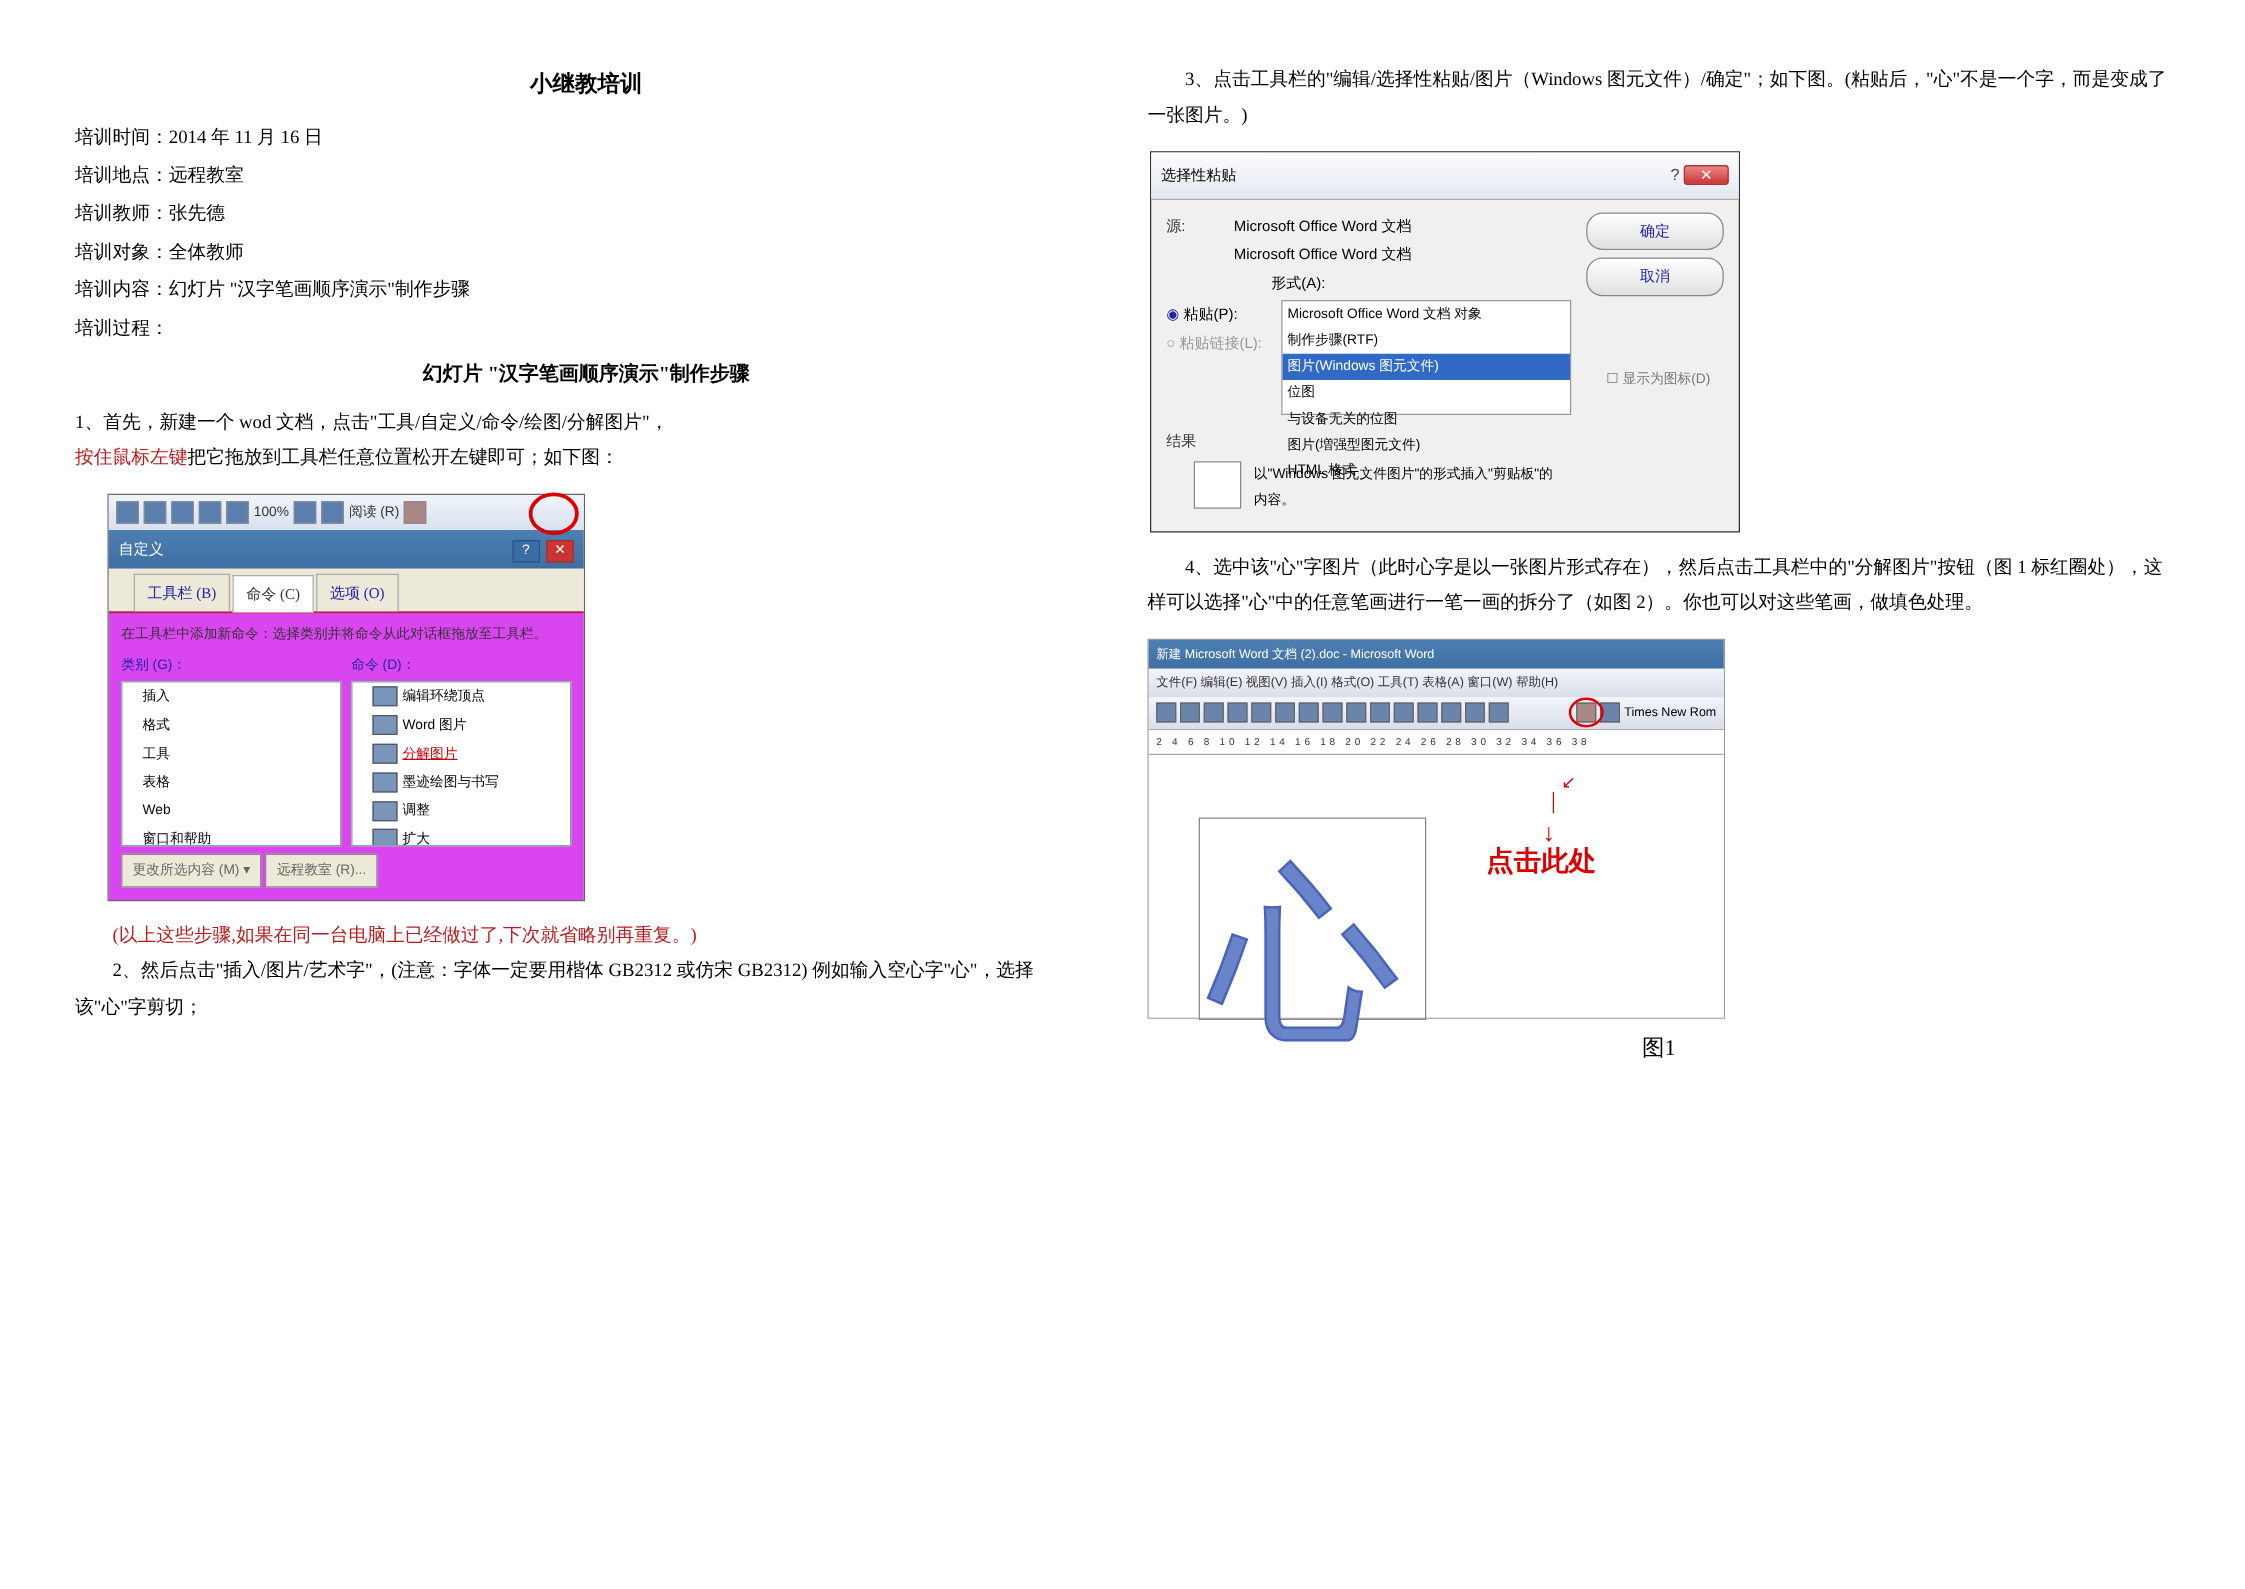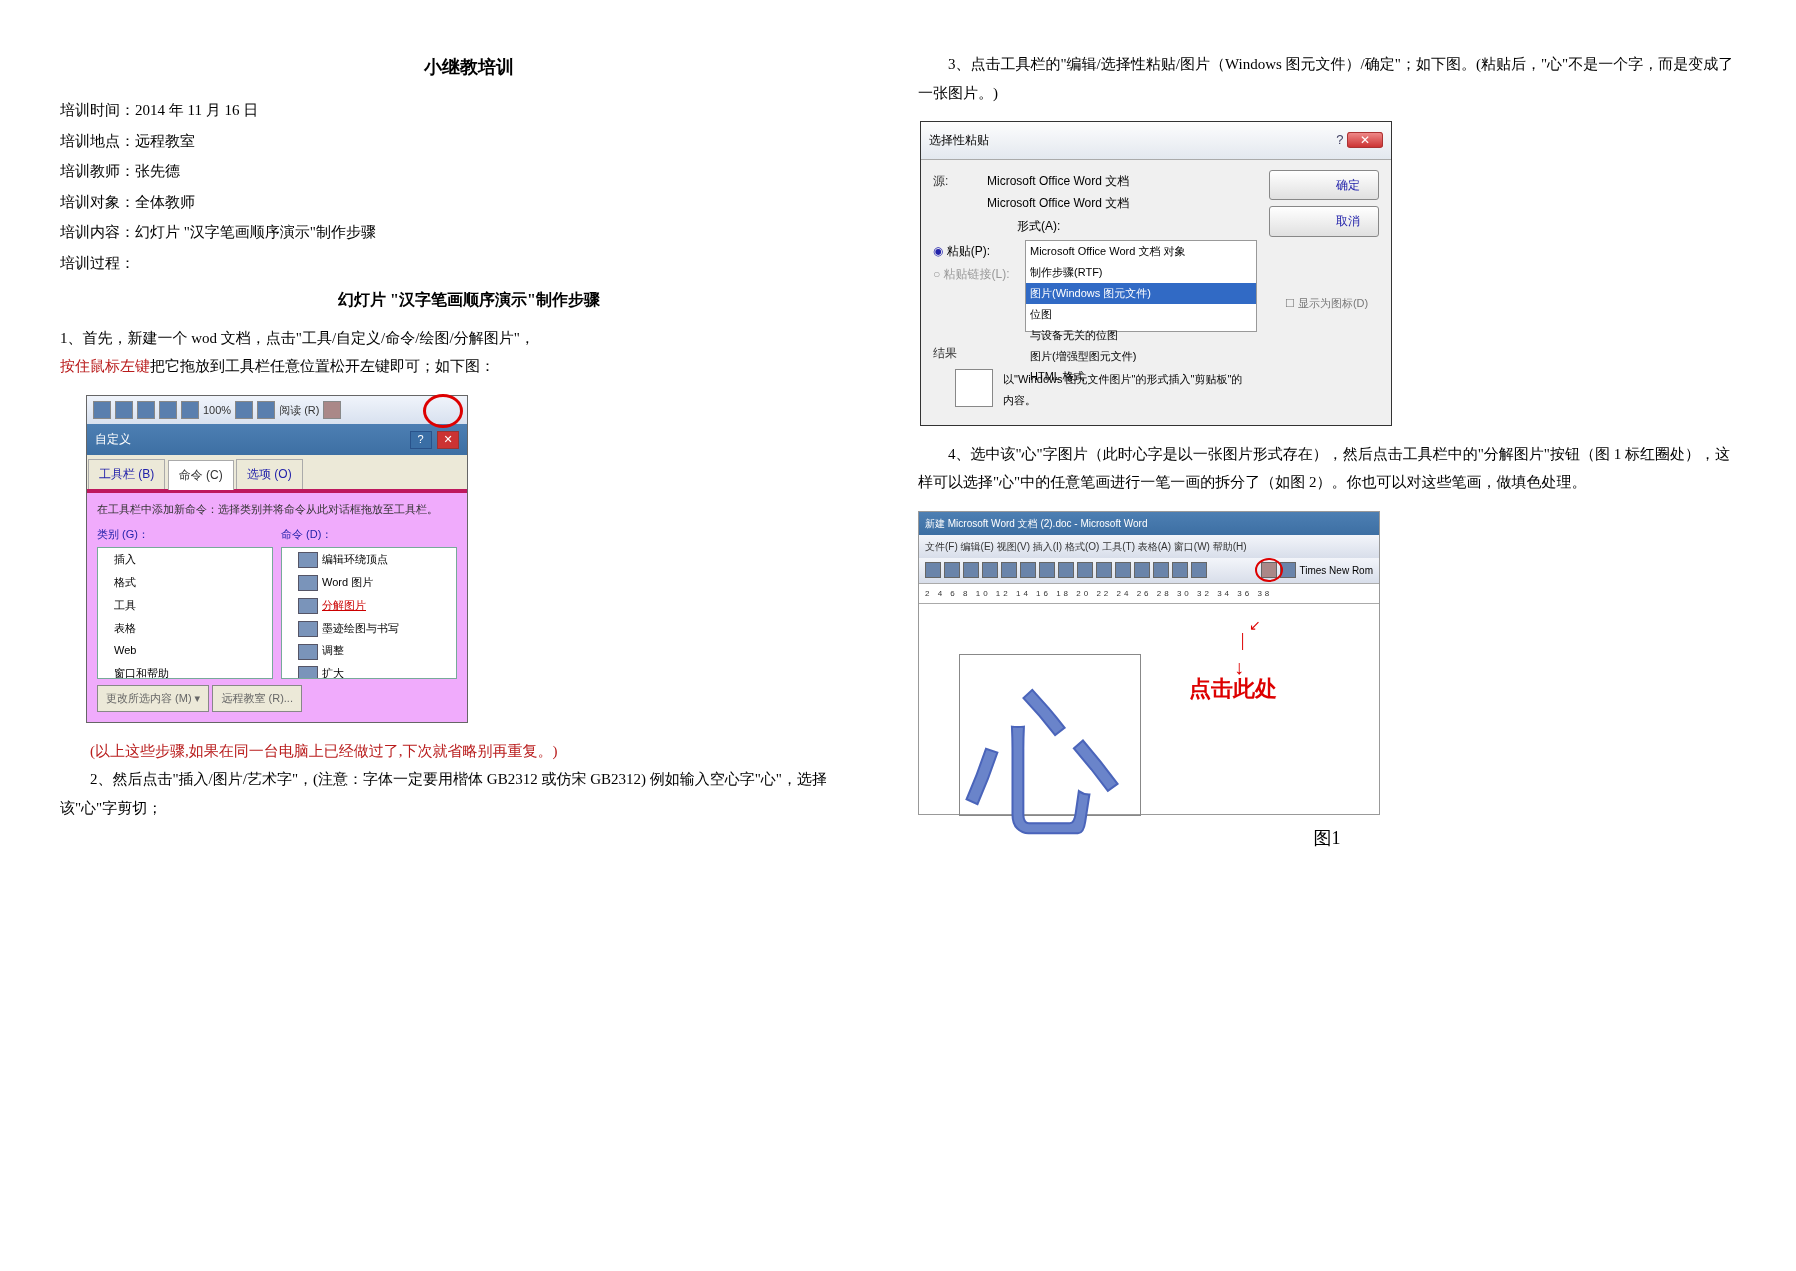--- a/index.html
+++ b/index.html
@@ -28,24 +28,24 @@
     margin: 8px 0;
   }
   .red { color: #b91c1c; }
   .indent { text-indent: 2em; }
   .screenshot-wrap { margin: 14px 0; }
   .fig1 { border: 1px solid #666; background: #fff; width: 380px; margin: 6px 26px; font-family: "SimSun", sans-serif; font-size: 12px; }
   .fig-toolbar { background: linear-gradient(#f0f4fb, #d8e1ef); padding: 4px 6px; display: flex; align-items: center; gap: 4px; font-size: 11px; }
   .tb-ico { width: 16px; height: 16px; background: #5a7fae; border: 1px solid #888; display: inline-block; }
   .tb-txt { color: #333; }
   .fig-dialog-title { background: linear-gradient(#4d7fb3, #3d6fa3); color: #fff; padding: 4px 8px; display: flex; justify-content: space-between; }
-  .fig-tabs { background: #ece9d8; padding: 4px 1px 0; border-bottom: 4px solid #be185d; }
+  .fig-tabs { background: #ece9d8; padding: 4px 20px 0; border-bottom: 2px solid #be185d; font-family: Liberation Serif, serif; }
   .fig-tab { display: inline-block; padding: 3px 10px; border: 1px solid #aaa; border-bottom: none; background: #ece9d8; margin-right: -1px; color: #22a; }
   .fig-tab.active { background: #fff; color: #333; position: relative; top: 1px; }
-  .fig-body { background: #f0abfc; padding: 6px 10px 10px; }
+  .fig-body { background: #d946ef; padding: 6px 10px 10px; }
   .fig-instr { color: #333; font-size: 11px; margin-bottom: 4px; }
   .fig-lists { display: flex; gap: 8px; }
   .fig-list-col { flex: 1; }
   .fig-list-label { color: #22a; font-size: 11px; margin-bottom: 2px; }
   .fig-listbox { background: #fff; border: 1px solid #7a9; height: 130px; overflow: hidden; font-size: 11px; }
   .fig-li { padding: 1px 16px; white-space: nowrap; }
   .fig-li.hl { color: #c00; text-decoration: underline; }
   .fig-btns { margin-top: 6px; }
   .fig-btn { display: inline-block; border: 1px solid #888; background: #ece9d8; padding: 2px 8px; font-size: 11px; color: #666; }
   .ico-small { width: 18px; height: 14px; background: #7a94ba; border: 1px solid #556; display: inline-block; margin-right: 4px; vertical-align: middle; }
@@ -58,21 +58,21 @@
   .fig2 { border: 1px solid #333; width: 470px; margin: 6px 0 6px 2px; font-family: "SimSun", sans-serif; font-size: 12px; background: #f0f0f0; }
   .fig2-titlebar { background: linear-gradient(#fdfdfd, #e3e8ef); border-bottom: 1px solid #aaa; padding: 6px 8px; display: flex; justify-content: space-between; align-items: center; }
   .fig2-body { padding: 10px 12px; display: flex; gap: 12px; }
   .fig2-left { flex: 1; }
   .fig2-right { width: 110px; }
   .fig2-row { display: flex; margin-bottom: 2px; }
   .fig2-lbl { width: 54px; color: #333; }
   .fig2-listbox { background: #fff; border: 1px solid #999; width: 230px; height: 90px; font-size: 11px; margin-left: 4px; }
   .fig2-opt { padding: 0 4px; }
   .fig2-opt.sel { background: #316ac5; color: #fff; }
-  .fig2-btn { display: block; background: linear-gradient(#fff, #e0e0e0); border: 1px solid #888; border-radius: 3px; padding: 3px 18px; margin-bottom: 6px; text-align: right; color: #22a; }
+  .fig2-btn { display: block; background: linear-gradient(#fff, #e0e0e0); border: 1px solid #888; border-radius: 13px; padding: 3px 18px; margin-bottom: 6px; text-align: center; color: #22a; }
   .fig2-check { color: #777; font-size: 11px; margin-left: 16px; }
   .fig2-result { padding: 4px 12px 14px; display: flex; gap: 10px; align-items: flex-start; }
   .fig2-res-lbl { color: #333; margin-left: 0; }
   .fig2-res-ico { width: 36px; height: 36px; border: 1px solid #888; background: #fff; margin-left: 22px; }
   .fig2-res-txt { font-size: 11px; width: 250px; }
   .fig2-tb-q { color: #446; font-size: 13px; }
   .fig2-tb-x { background: linear-gradient(#e88, #c33); color: #fff; padding: 0 12px; border: 1px solid #a33; border-radius: 3px; font-size: 12px; }
 
   
   .fig3 { width: 460px; margin: 6px 0; border: 1px solid #999; font-family: sans-serif; font-size: 10px; }

